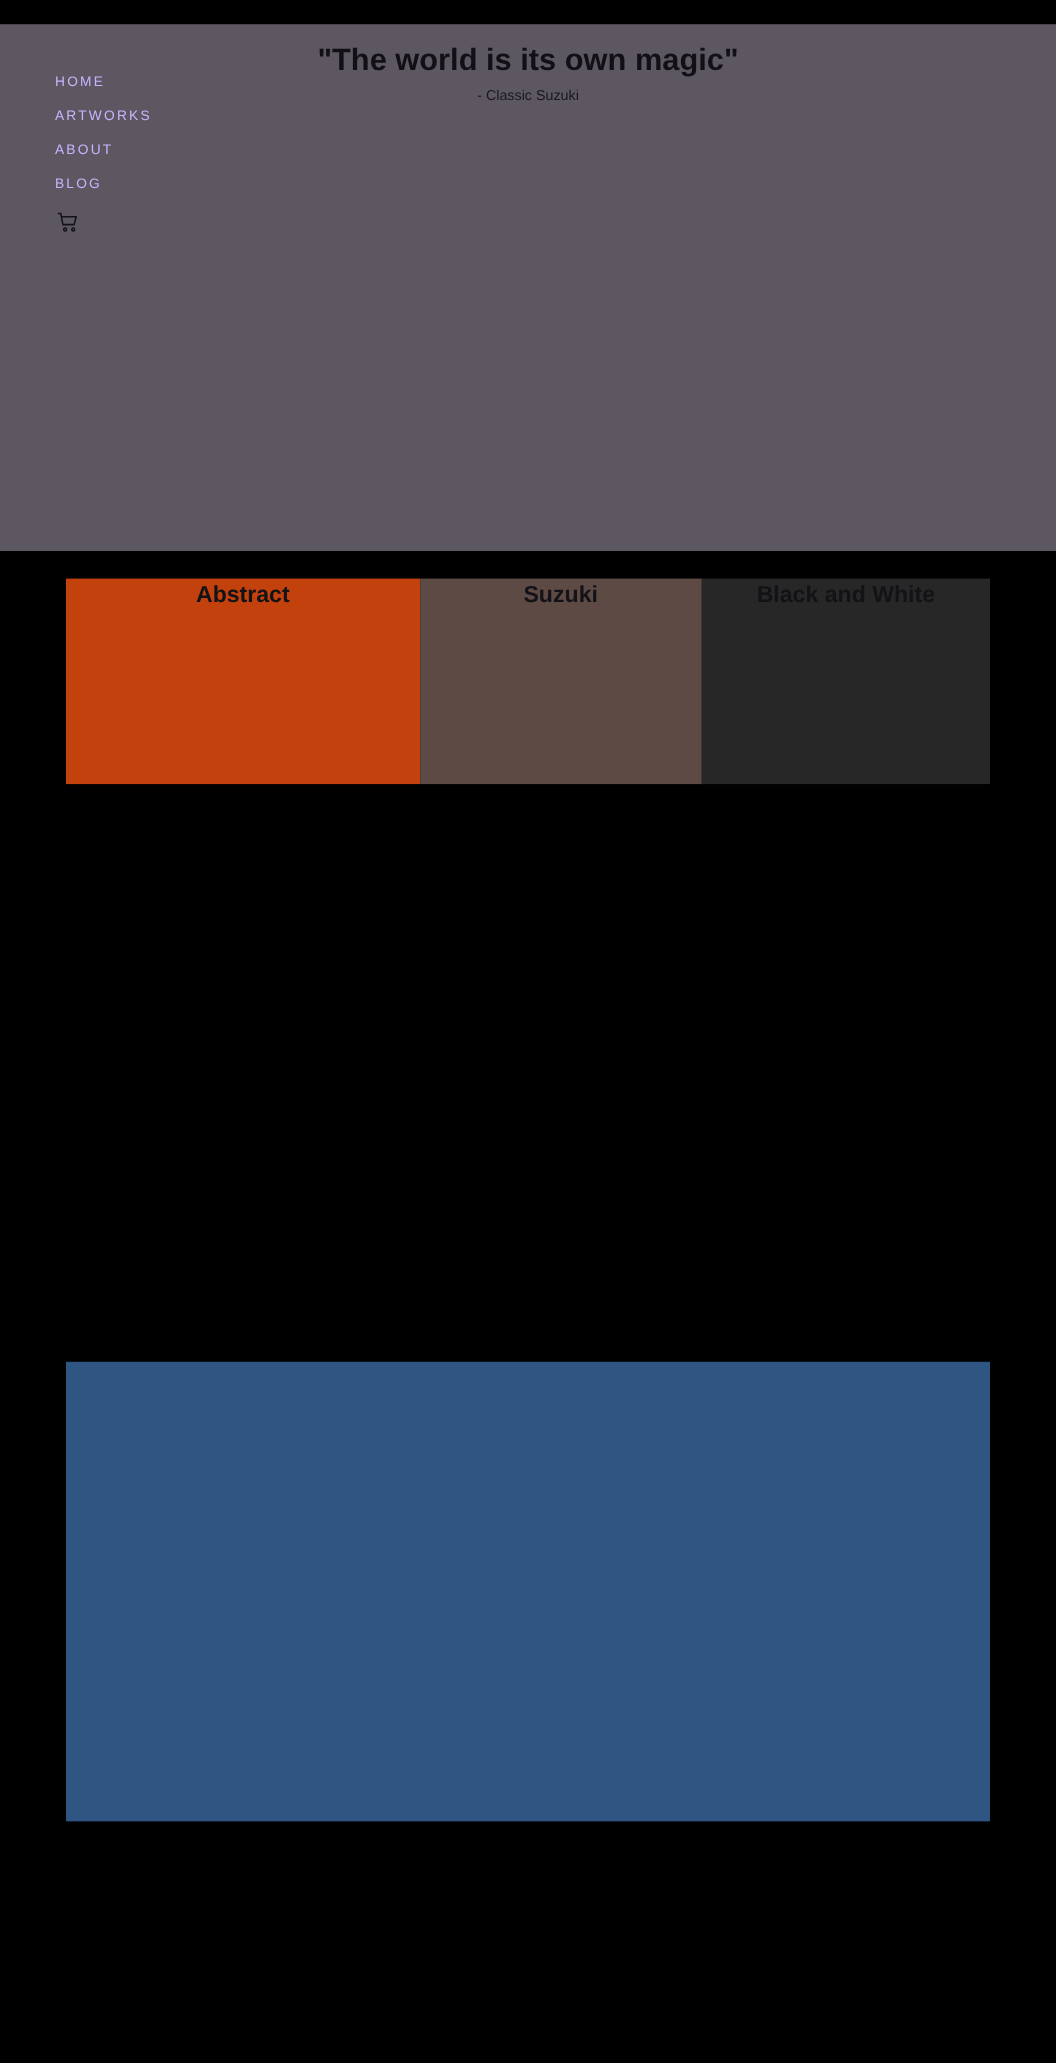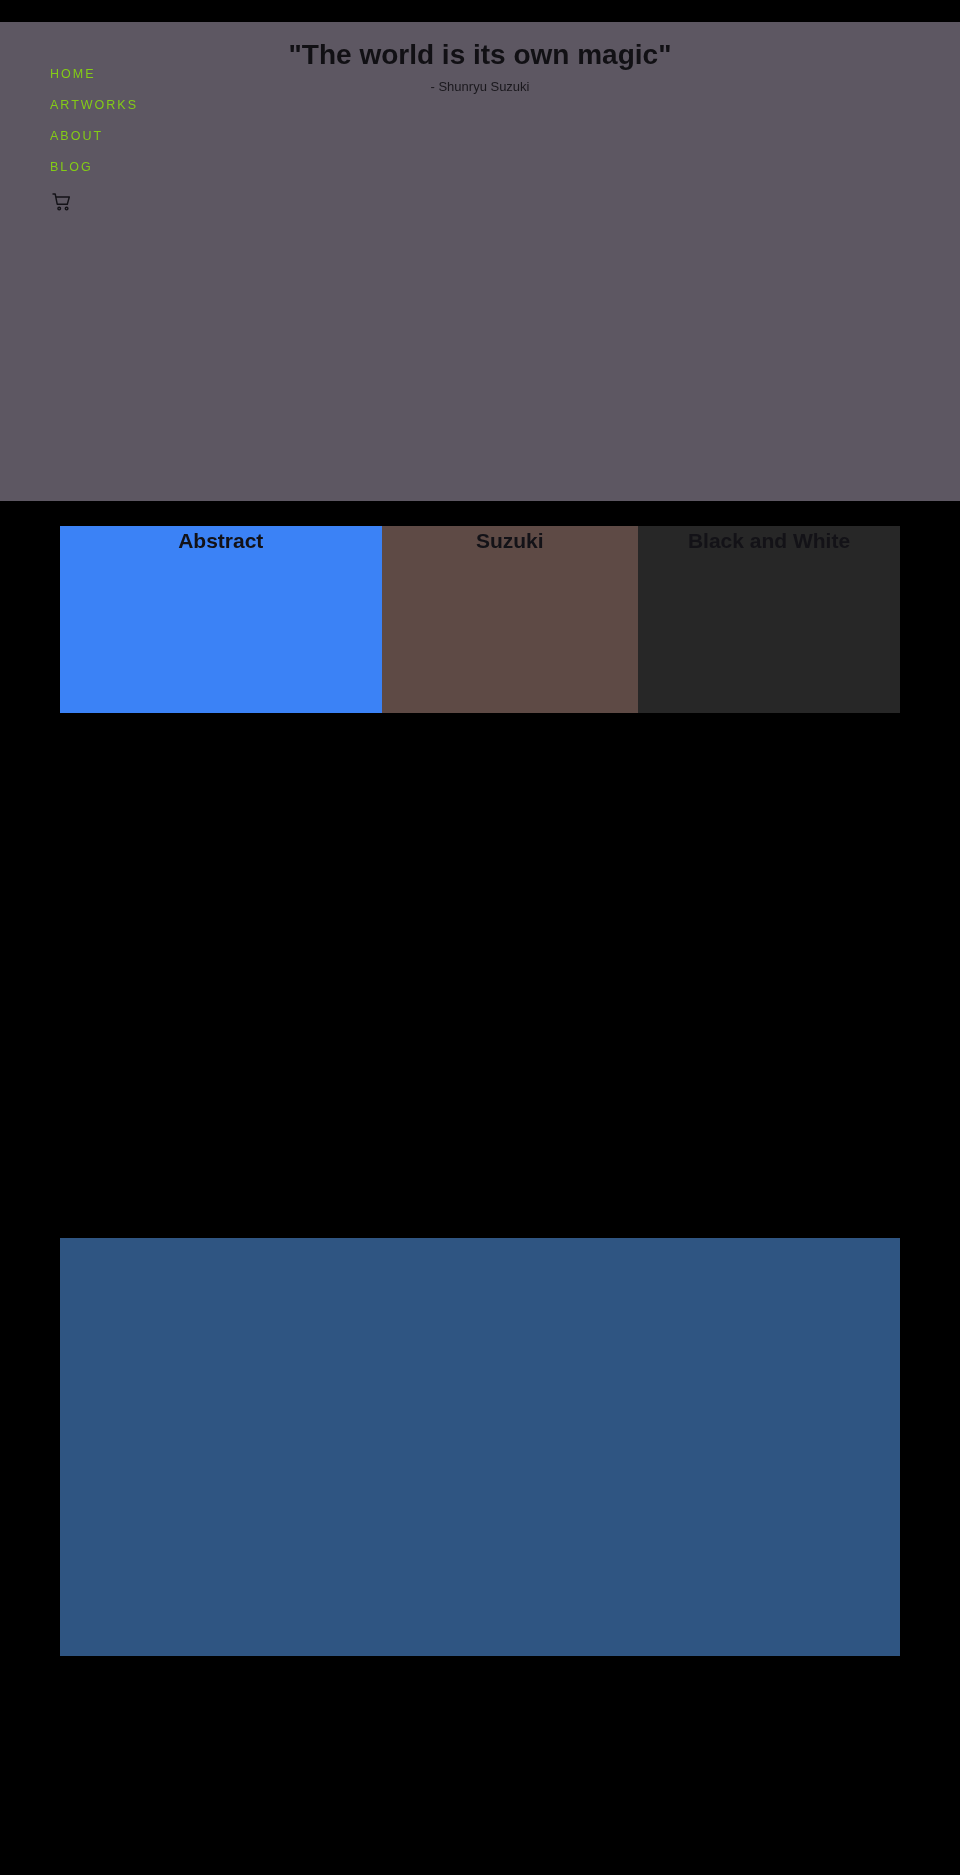--- a/index.html
+++ b/index.html
@@ -67,21 +67,21 @@
   .nav {
     position: absolute;
     top: 44px;
     left: 50px;
     width: 220px;
   }
 
   .nav-item {
     display: block;
     font-size: 12.5px;
-    color: #84cc16;
+    color: #c4b5fd;
     letter-spacing: 2.0px;
     text-transform: uppercase;
     line-height: 16px;
     margin-bottom: 15px;
     text-decoration: none;
     cursor: pointer;
   }
 
   .nav-cart {
     display: block;
@@ -102,21 +102,21 @@
     display: flex;
   }
 
   .cat-card {
     position: relative;
     height: 187px;
     cursor: pointer;
     overflow: hidden;
   }
 
-  .cat-card.c0 { width: 342px; background: #3b82f6; padding-left: 38px; }
+  .cat-card.c0 { width: 342px; background: #c2410c; padding-left: 38px; }
   .cat-card.c1 { width: 275px; background: #5e4a45; }
   .cat-card.c2 { width: 281px; background: #272727; }
 
   .cat-title {
     position: absolute;
     top: 2px;
     left: 0;
     width: 100%;
     text-align: center;
     font-size: 21px;
@@ -149,21 +149,21 @@
 <body>
 
 <div class="page">
 
   <div class="topbar"></div>
 
   <section class="hero">
 
     <div class="hero-quote">"The world is its own magic"</div>
 
-    <div class="hero-attribution">- Shunryu Suzuki</div>
+    <div class="hero-attribution">- Classic Suzuki</div>
 
     <nav class="nav">
 
       <a class="nav-item">HOME</a>
 
       <a class="nav-item">ARTWORKS</a>
 
       <a class="nav-item">ABOUT</a>
 
       <a class="nav-item">BLOG</a>

